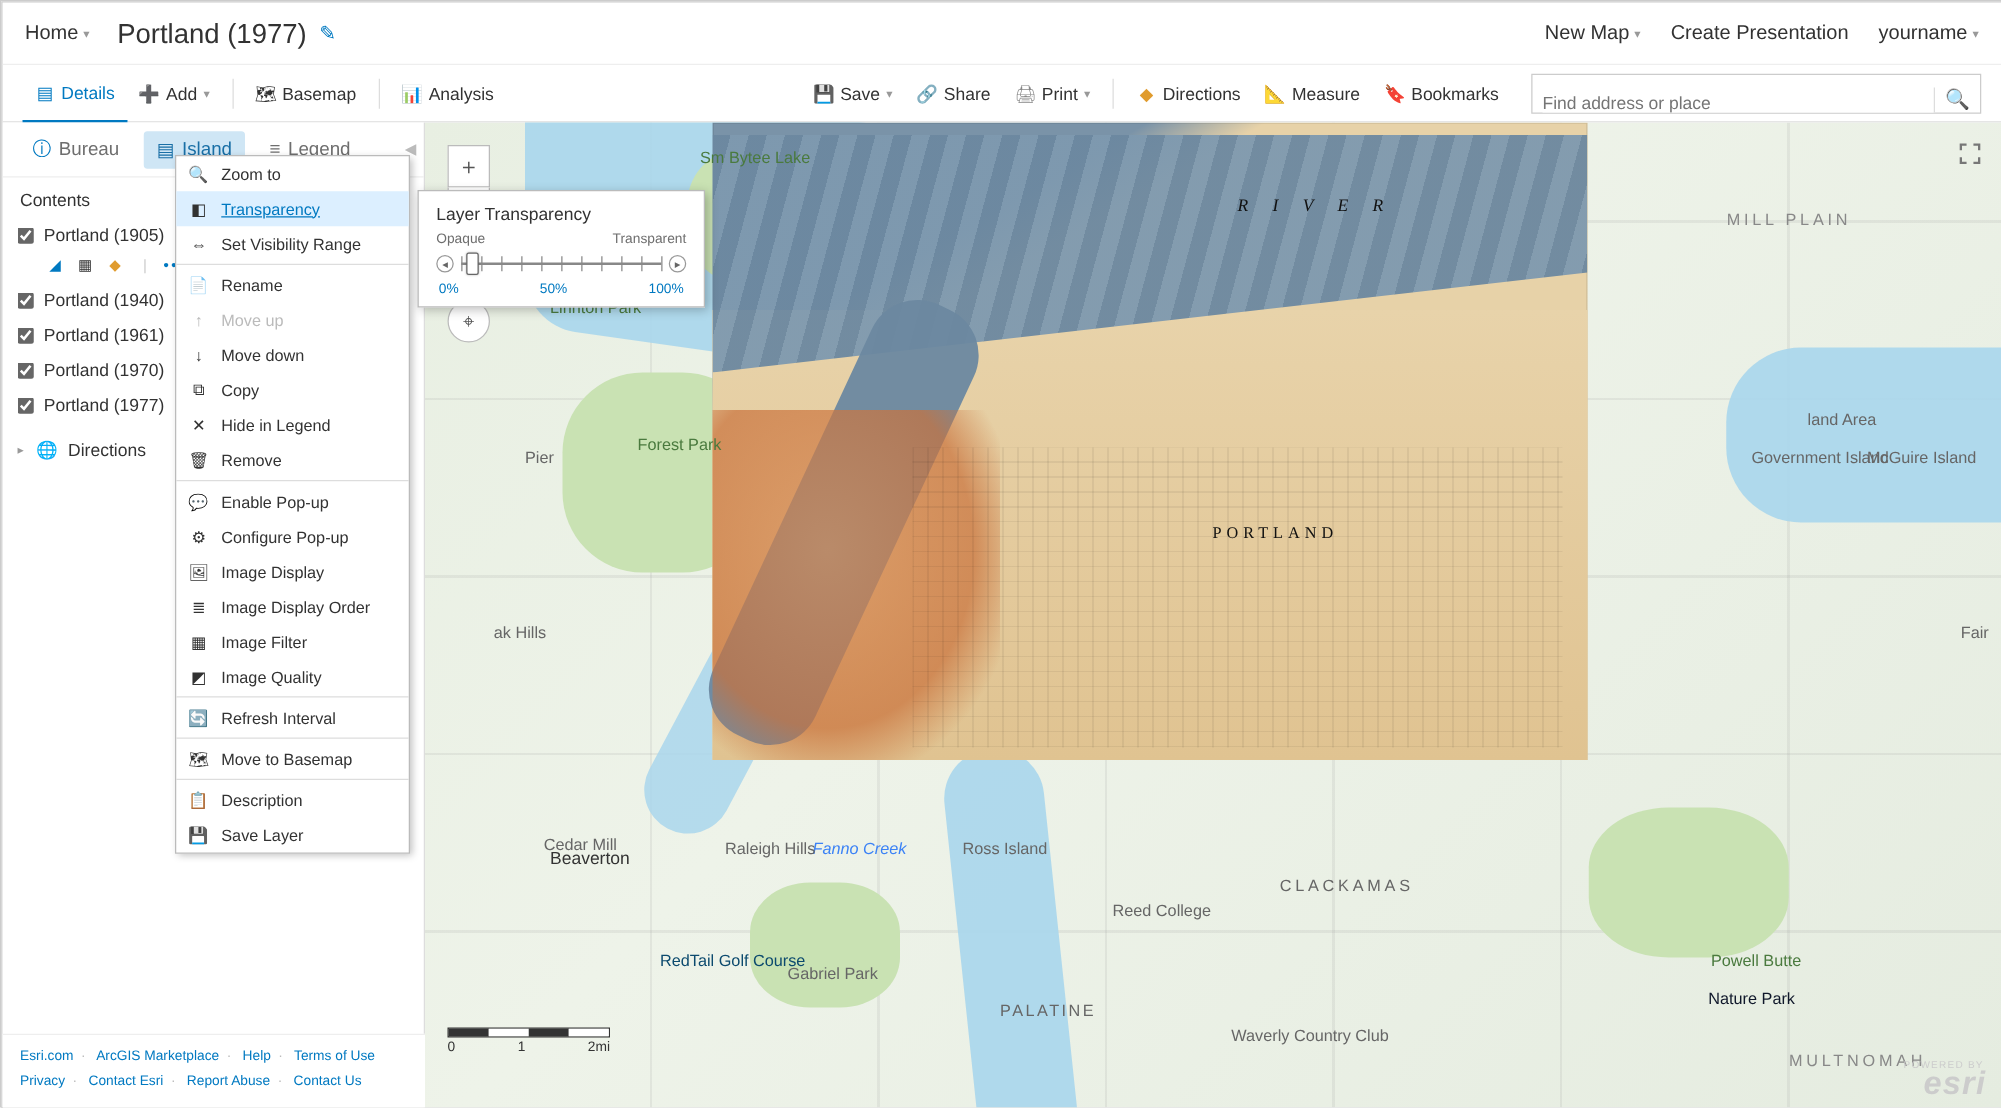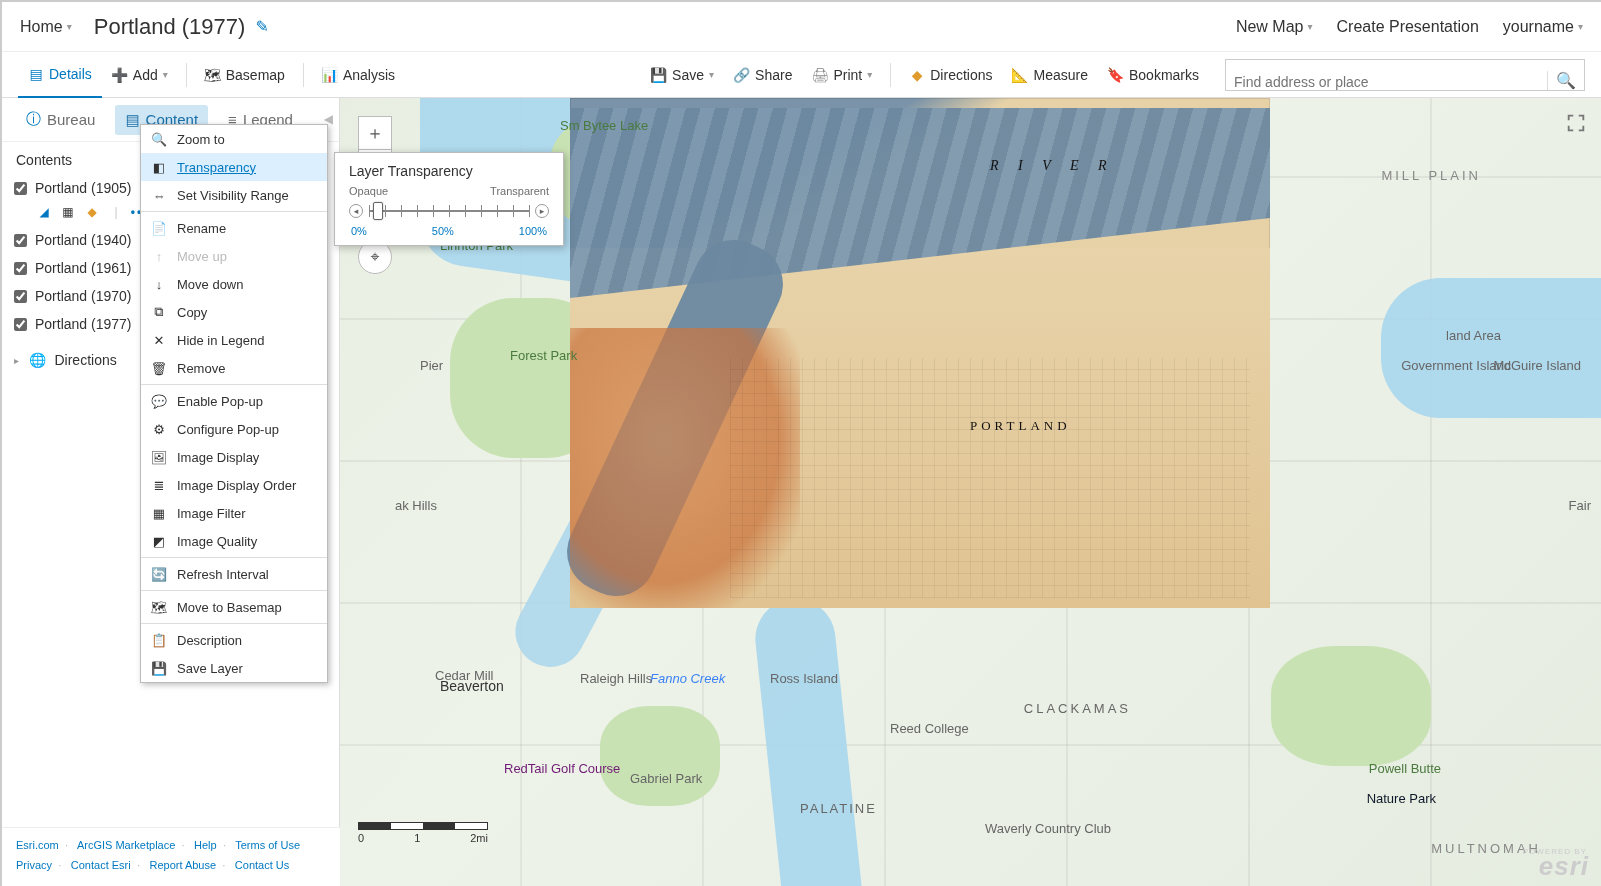--- a/index.html
+++ b/index.html
@@ -70,21 +70,21 @@
   repeating-linear-gradient(90deg, rgba(0,0,0,.06) 0 1px, transparent 1px 12px); }
 .hist-orange { position:absolute; top:230px; left:0; width:230px; height:280px; background: radial-gradient(ellipse at 40% 40%, #d88a52 0%, #c9713b 60%, transparent 80%); opacity:.7; }
 .hist-label { position:absolute; top:320px; left:400px; font-size:13px; letter-spacing:4px; color:#111; font-family: Georgia, serif; }
 .hist-river-label { position:absolute; top:60px; left:420px; font-style:italic; font-family: Georgia, serif; color:#111; letter-spacing:8px; font-size:14px; }
 
 .map-label { position:absolute; font-size:13px; color:#666; white-space:nowrap; }
 .ml1 { top:260px; left:80px; }
 .ml2 { top:400px; left:55px; }
 .ml3 { top:570px; left:95px; }
 .ml4 { top:580px; left:250px; }
-.ml5 { bottom:110px; left:164px; color:#701a75;margin-top:44px; }
+.ml5 { bottom:110px; left:188px; color:#0c4a6e;margin-top:44px; }
 .ml6 { bottom:100px; left:290px; }
 .ml7 { bottom:200px; left:430px; }
 .ml8 { bottom:150px; left:550px; }
 .ml9 { bottom:90px; left:540px; }
 .ml11 { top:70px; right:120px; letter-spacing:3px; color:#888; }
 .ml12 { top:230px; right:100px;text-align:center; }
 .ml13 { top:260px; right:90px; }
 .ml14 { bottom:110px; right:160px; color:#4a7a3e; }
 .ml15 { bottom:80px; right:165px; color:#0f172a; }
 .ml16 { bottom:170px; right:470px; }
@@ -224,21 +224,21 @@
 <div class="body-area">
 
   <div class="side-panel">
     <div class="panel-tabs">
       <div class="ptab">
         <span class="ic-blue">ⓘ</span>
         <span>Bureau</span>
       </div>
       <div class="ptab sel">
         <span>▤</span>
-        <span>Content</span>
+        <span>Island</span>
       </div>
       <div class="ptab">
         <span>≡</span>
         <span>Legend</span>
       </div>
       <span class="collapse">◀</span>
     </div>
 
     <div class="contents-label">Contents</div>
 

